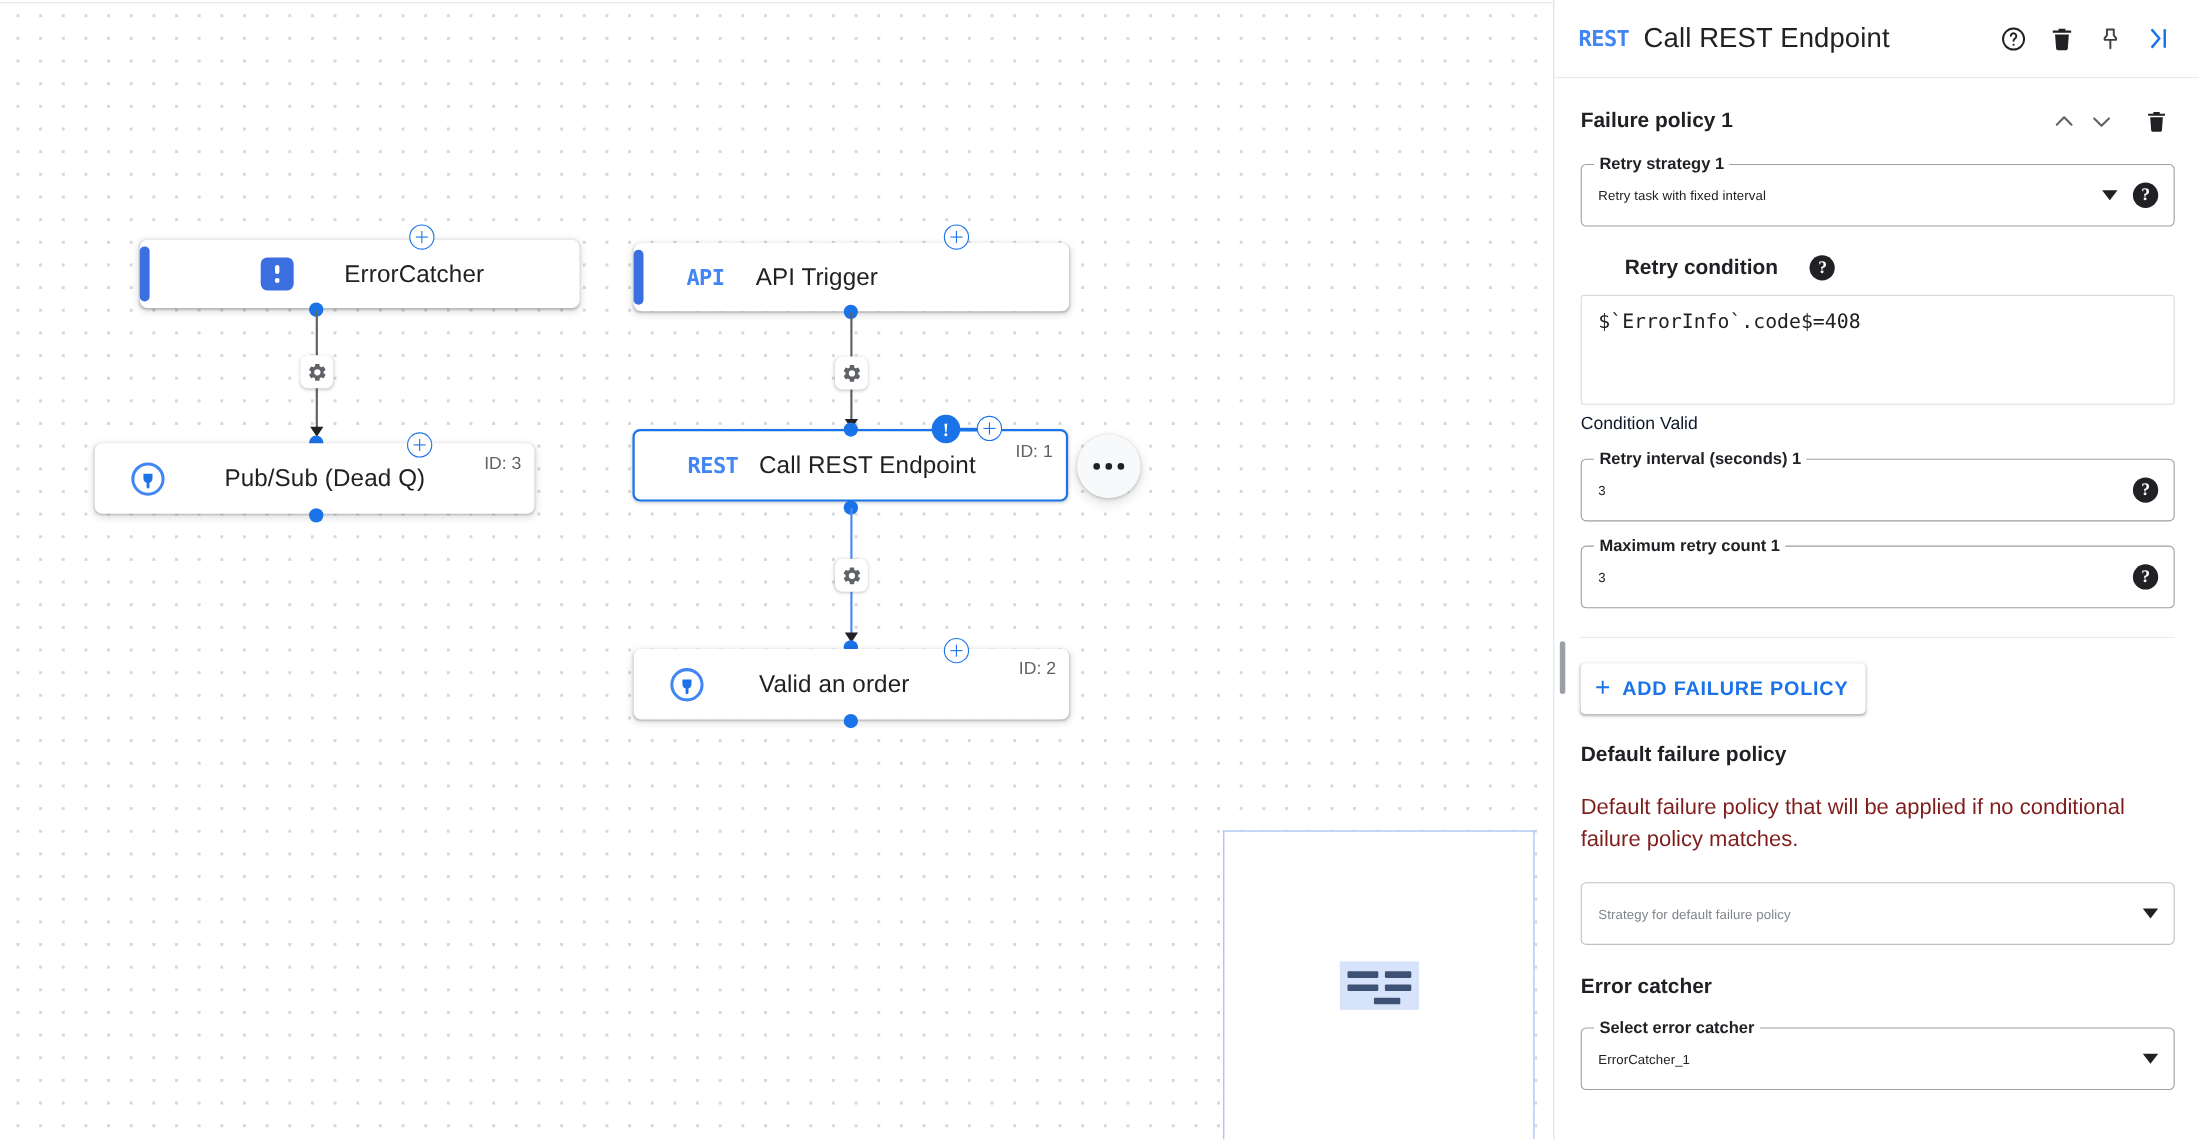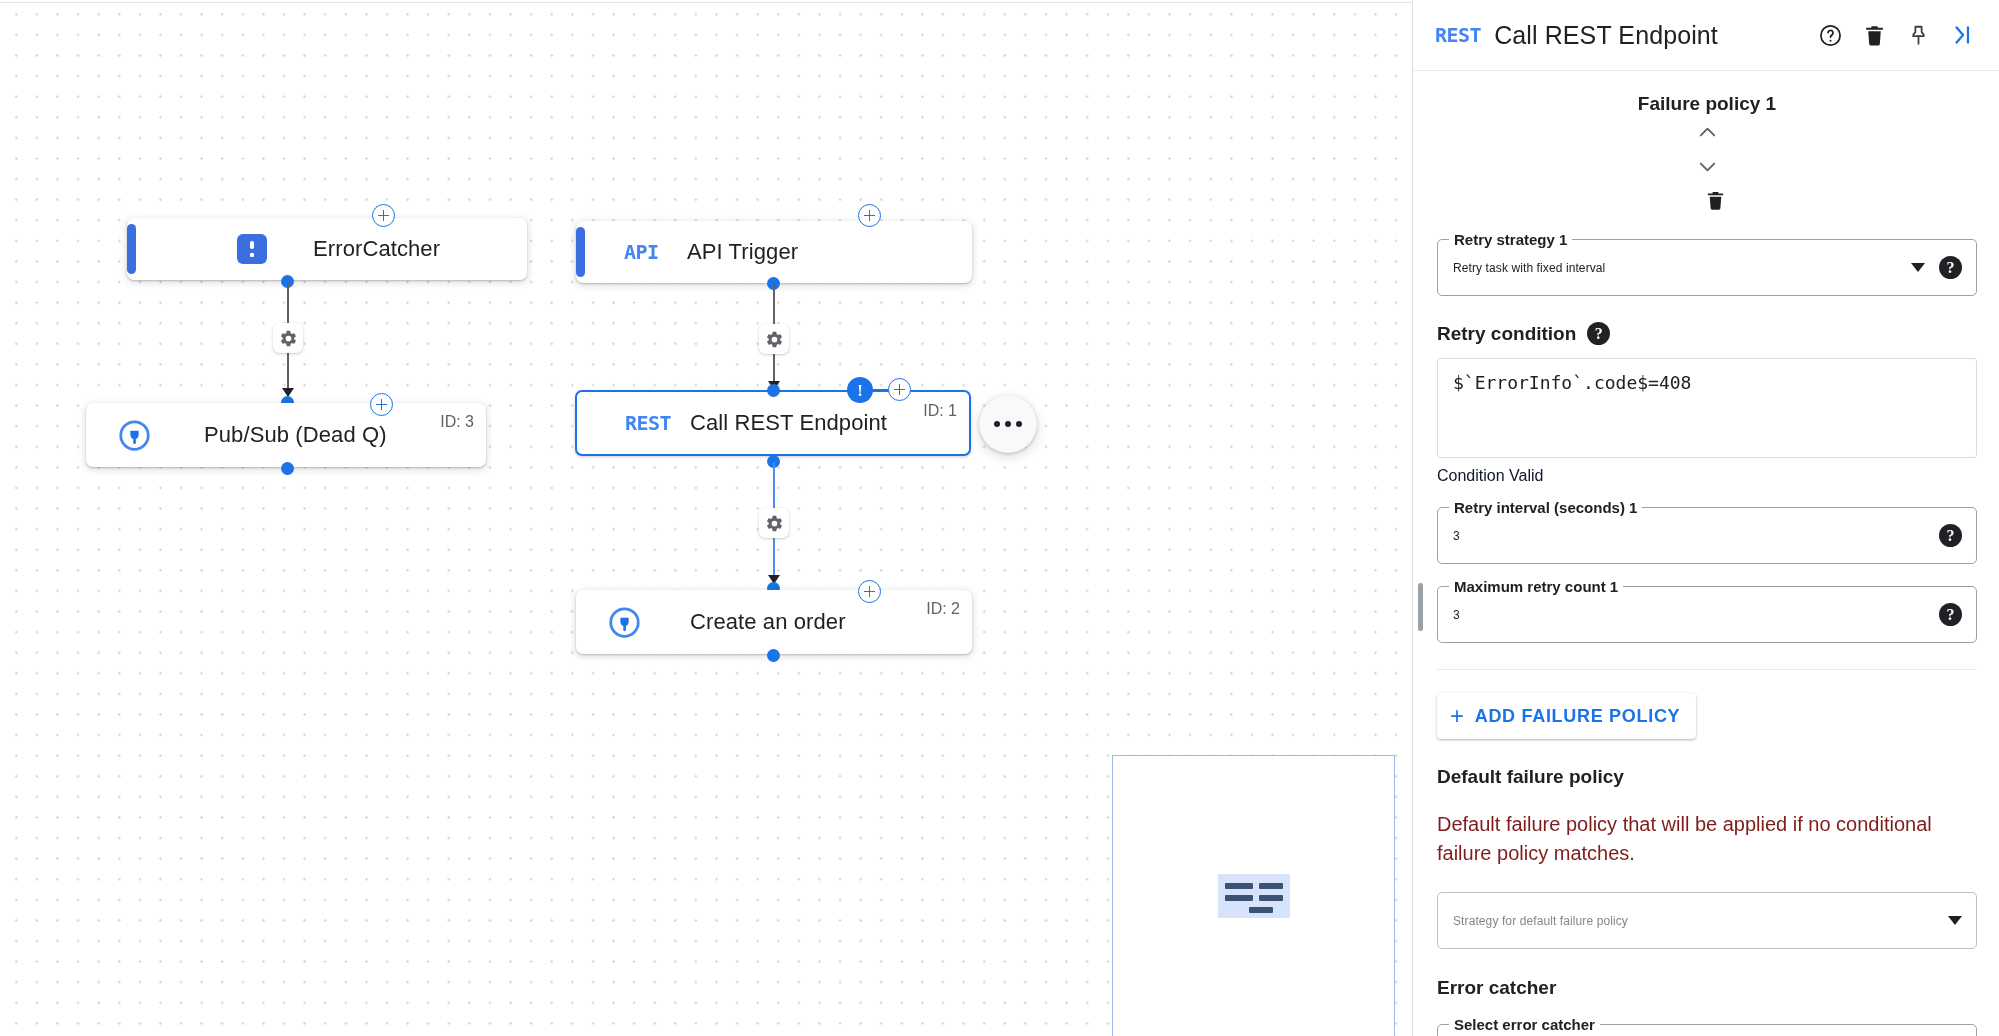--- a/index.html
+++ b/index.html
@@ -153,21 +153,21 @@
   #panel-body {
     flex: 1; overflow: hidden; position: relative;
     padding: 0 22px 0 24px;
   }
   #panel-scrollbar {
     position: absolute; left: 5px; top: 512px; width: 5px; height: 48px;
     background: #9aa0a6; border-radius: 3px;
   }
 
   .section-row {
-    display: flex; align-items: center; margin-top: 22px; margin-bottom: 8px; flex-direction: column;
+    display: flex; align-items: center; margin-top: 22px; margin-bottom: 8px;
   }
   .section-title {
     font-size: 19px; font-weight: 700; color: #202124; flex: 1;
   }
   .icon-btn {
     width: 34px; height: 34px; background: none; border: none; cursor: pointer;
     display: flex; align-items: center; justify-content: center;
   }
 
   
@@ -192,21 +192,21 @@
     border-left: 7px solid transparent; border-right: 7px solid transparent;
     border-top: 9px solid #202124;
   }
   .help-dot {
     width: 23px; height: 23px; border-radius: 50%; background: #202124;
     color: #fff; font-size: 16px; font-weight: 700;
     display: flex; align-items: center; justify-content: center;
     margin-left: 14px; font-family: "Liberation Serif", serif;
   }
 
-  .label-with-help { display: flex; align-items: center; gap: 11px; margin-top: 26px; }
+  .label-with-help { display: flex; align-items: center; gap: 29px; margin-top: 26px; margin-left: 40px; }
   .label-with-help .lbl { font-size: 19px; font-weight: 700; color: #202124; }
 
   .code-box {
     margin-top: 13px; border: 1px solid #dadce0; border-radius: 3px;
     height: 100px; padding: 13px 15px;
     font-family: "DejaVu Sans Mono", monospace; font-size: 18px; color: #202124;
   }
   .hint { margin-top: 9px; font-size: 16px; color: #0f172a; }
 
   .divider { height: 1px; background: #e8eaed; margin-top: 26px; }
@@ -319,21 +319,21 @@
     <div class="dot" style="left:767px; top:582px;"></div>
 
     <div class="node" style="left:576px; top:590px; width:396px; height:64px;">
       <div class="nicon" style="left:32px;">
         <svg width="33" height="33" viewBox="0 0 24 24" aria-hidden="true">
           <circle cx="12" cy="12" r="10" fill="none" stroke="#4285f4" stroke-width="2"></circle>
           <path d="M9 8.5h6v3.2a3 3 0 01-3 3 3 3 0 01-3-3V8.5z" fill="#1a73e8"></path>
           <rect x="11.1" y="14.2" width="1.9" height="4" rx=".9" fill="#1a73e8"></rect>
         </svg>
       </div>
-      <div class="nlabel" style="left:114px;">Create an order</div>
+      <div class="nlabel" style="left:114px;">Valid an order</div>
       <div class="nid">ID: 2</div>
     </div>
     <div class="plus-btn" style="left:858px; top:580px;"></div>
     <div class="dot" style="left:767px; top:649px;"></div>
 
     <div id="minimap">
       <div class="mm-ph">
         <i style="left:7px; top:9px; width:28px;"></i>
         <i style="left:41px; top:9px; width:24px;"></i>
         <i style="left:7px; top:21px; width:28px;"></i>

